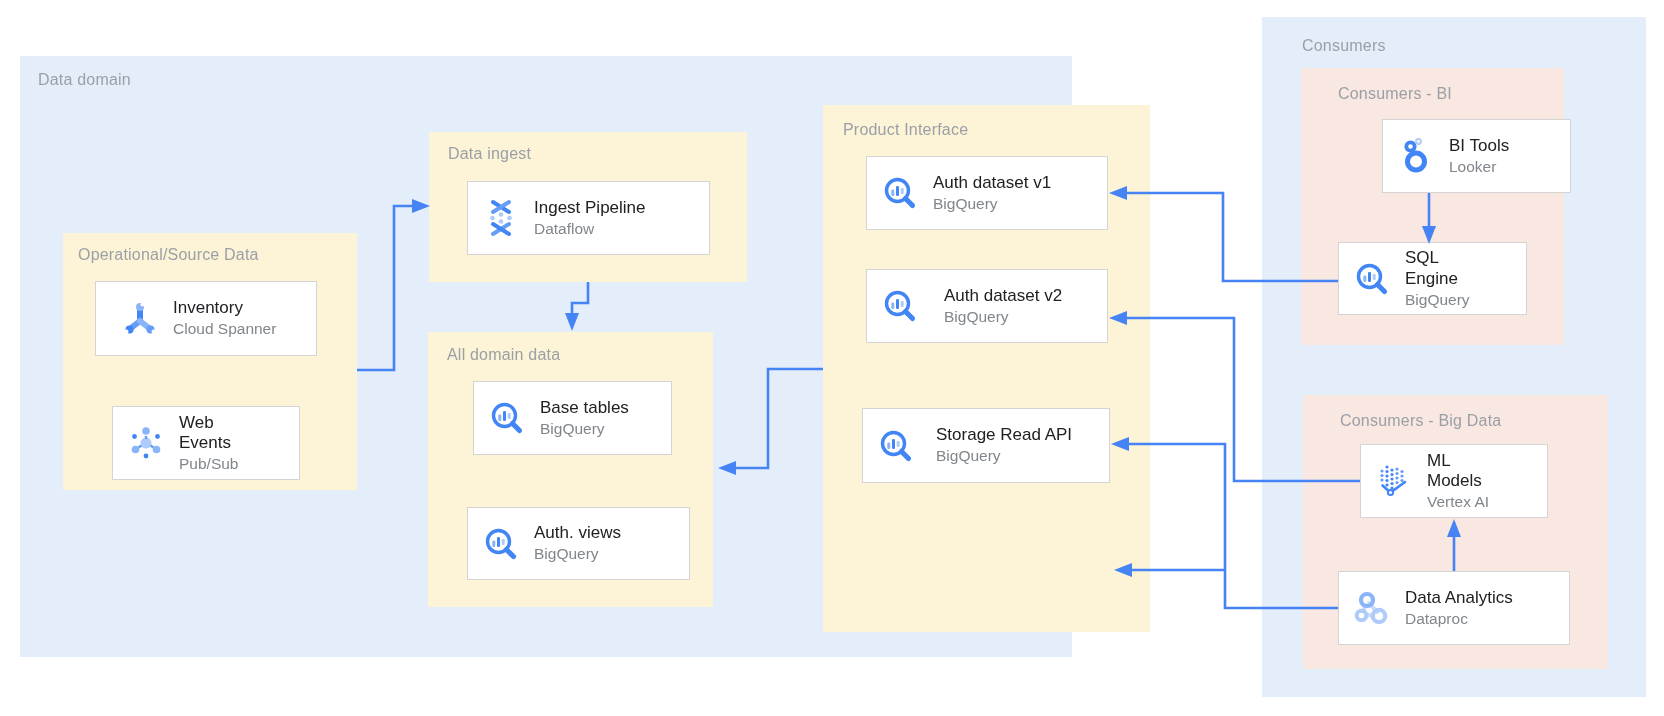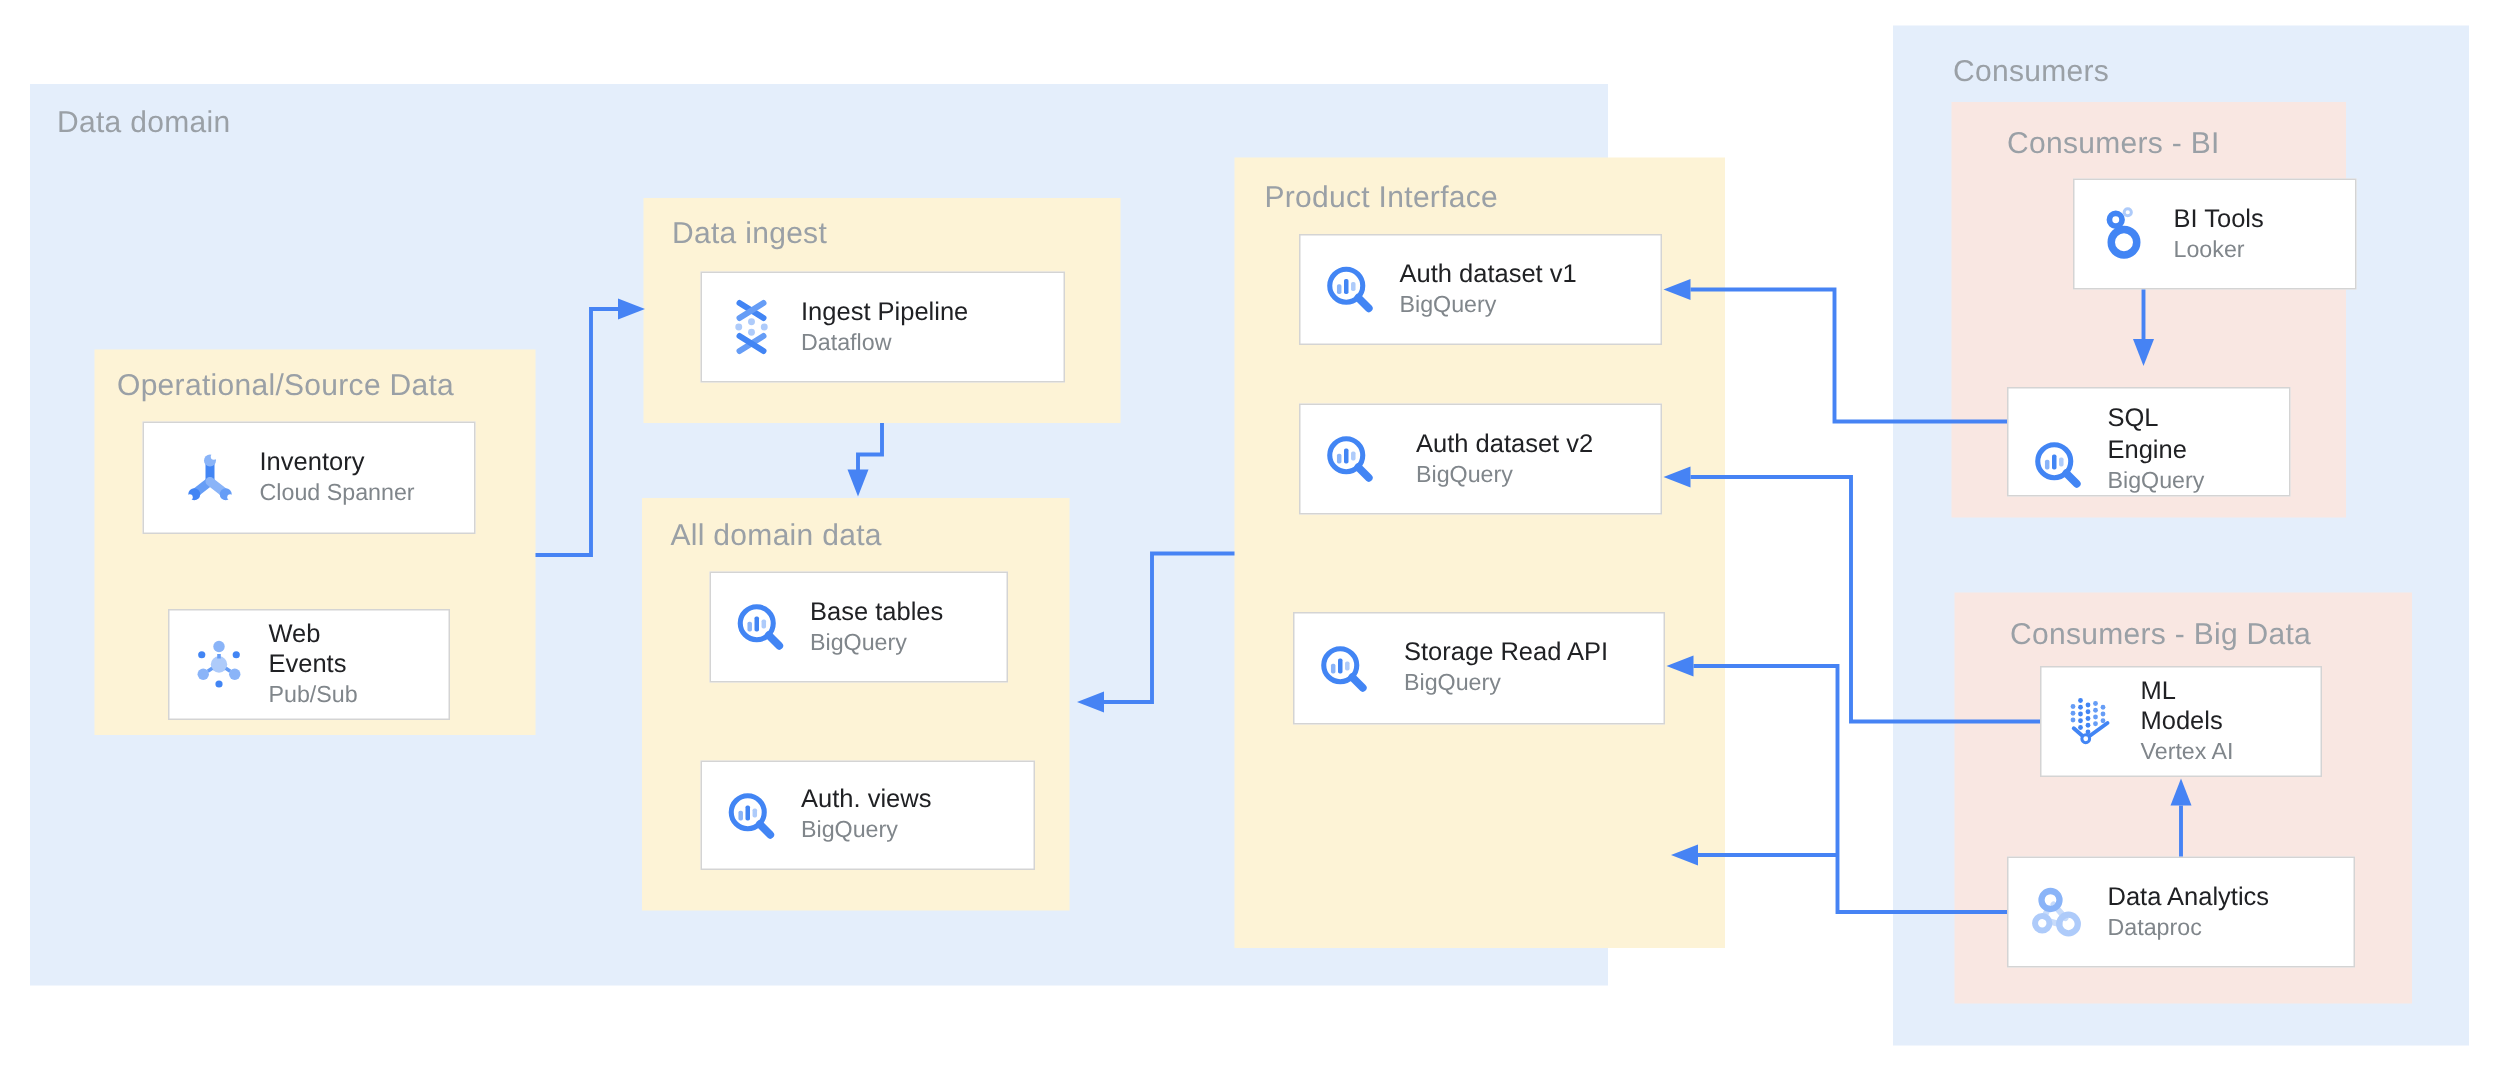--- a/index.html
+++ b/index.html
@@ -1,21 +1,21 @@
 <!DOCTYPE html>
 <html><head>
 <meta charset="utf-8">
 <style>
   html,body { margin:0; padding:0; background:#ffffff; }
   body { font-family:"Liberation Sans", sans-serif; }
   .canvas { position:relative; width:1664px; height:716px; background:#fff; overflow:hidden; }
   .region { position:absolute; background:#e4eefb; }
   .group  { position:absolute; background:#fdf3d6; }
   .group.pink { background:#f9e7e2; }
-  .zone-label { position:absolute; font-size:20px; color:#9aa0a6; letter-spacing:.2px; white-space:nowrap; }
+  .zone-label { position:absolute; font-size:16px; color:#9aa0a6; letter-spacing:.2px; white-space:nowrap; }
   .card { position:absolute; background:#fff; border:1px solid #d4d4d4; box-sizing:border-box;
           display:flex; align-items:center; gap:13px; padding:0 8px 0 13px; }
   .card-icon { width:40px; height:40px; flex:0 0 40px; }
   .card-text { display:flex; flex-direction:column; justify-content:center; }
   .card-title { font-size:17px; color:#202124; line-height:1.22; white-space:pre-line; }
   .card-sub { font-size:15.5px; color:#80868b; line-height:1.25; white-space:pre-line; }
   svg.connectors { position:absolute; left:0; top:0; z-index:5; pointer-events:none; }
 </style>
 </head>
 <body>
@@ -185,21 +185,21 @@
           <circle cx="20" cy="25.5" r="8.5" fill="none" stroke="#4285f4" stroke-width="5"></circle>
           <circle cx="14.5" cy="10.5" r="4.2" fill="none" stroke="#4285f4" stroke-width="3.8"></circle>
           <circle cx="22.5" cy="5.5" r="2.4" fill="none" stroke="#aecbfa" stroke-width="2"></circle>
         </svg>
         <div class="card-text">
           <div class="card-title">BI Tools</div>
           <div class="card-sub">Looker</div>
         </div>
       </div>
 
-      <div class="card" style="left:37px; top:190px; width:189px; height:73px;align-items:flex-end;">
+      <div class="card" style="left:37px; top:174px; width:189px; height:73px;">
         <svg class="card-icon" viewBox="0 0 40 40">
           <circle cx="17.5" cy="17.5" r="11" fill="#fff" stroke="#4285f4" stroke-width="3.4"></circle>
           <path d="M25.5 25.5 L32.5 32.5" stroke="#4285f4" stroke-width="5.2" stroke-linecap="round"></path>
           <rect x="11.3" y="16.5" width="3" height="6.5" rx="1.2" fill="#8ab4f8"></rect>
           <rect x="16" y="13" width="3" height="10" rx="1.2" fill="#4285f4"></rect>
           <rect x="20.7" y="15" width="3" height="6" rx="1.2" fill="#aecbfa"></rect>
         </svg>
         <div class="card-text">
           <div class="card-title">SQL
 Engine</div>

